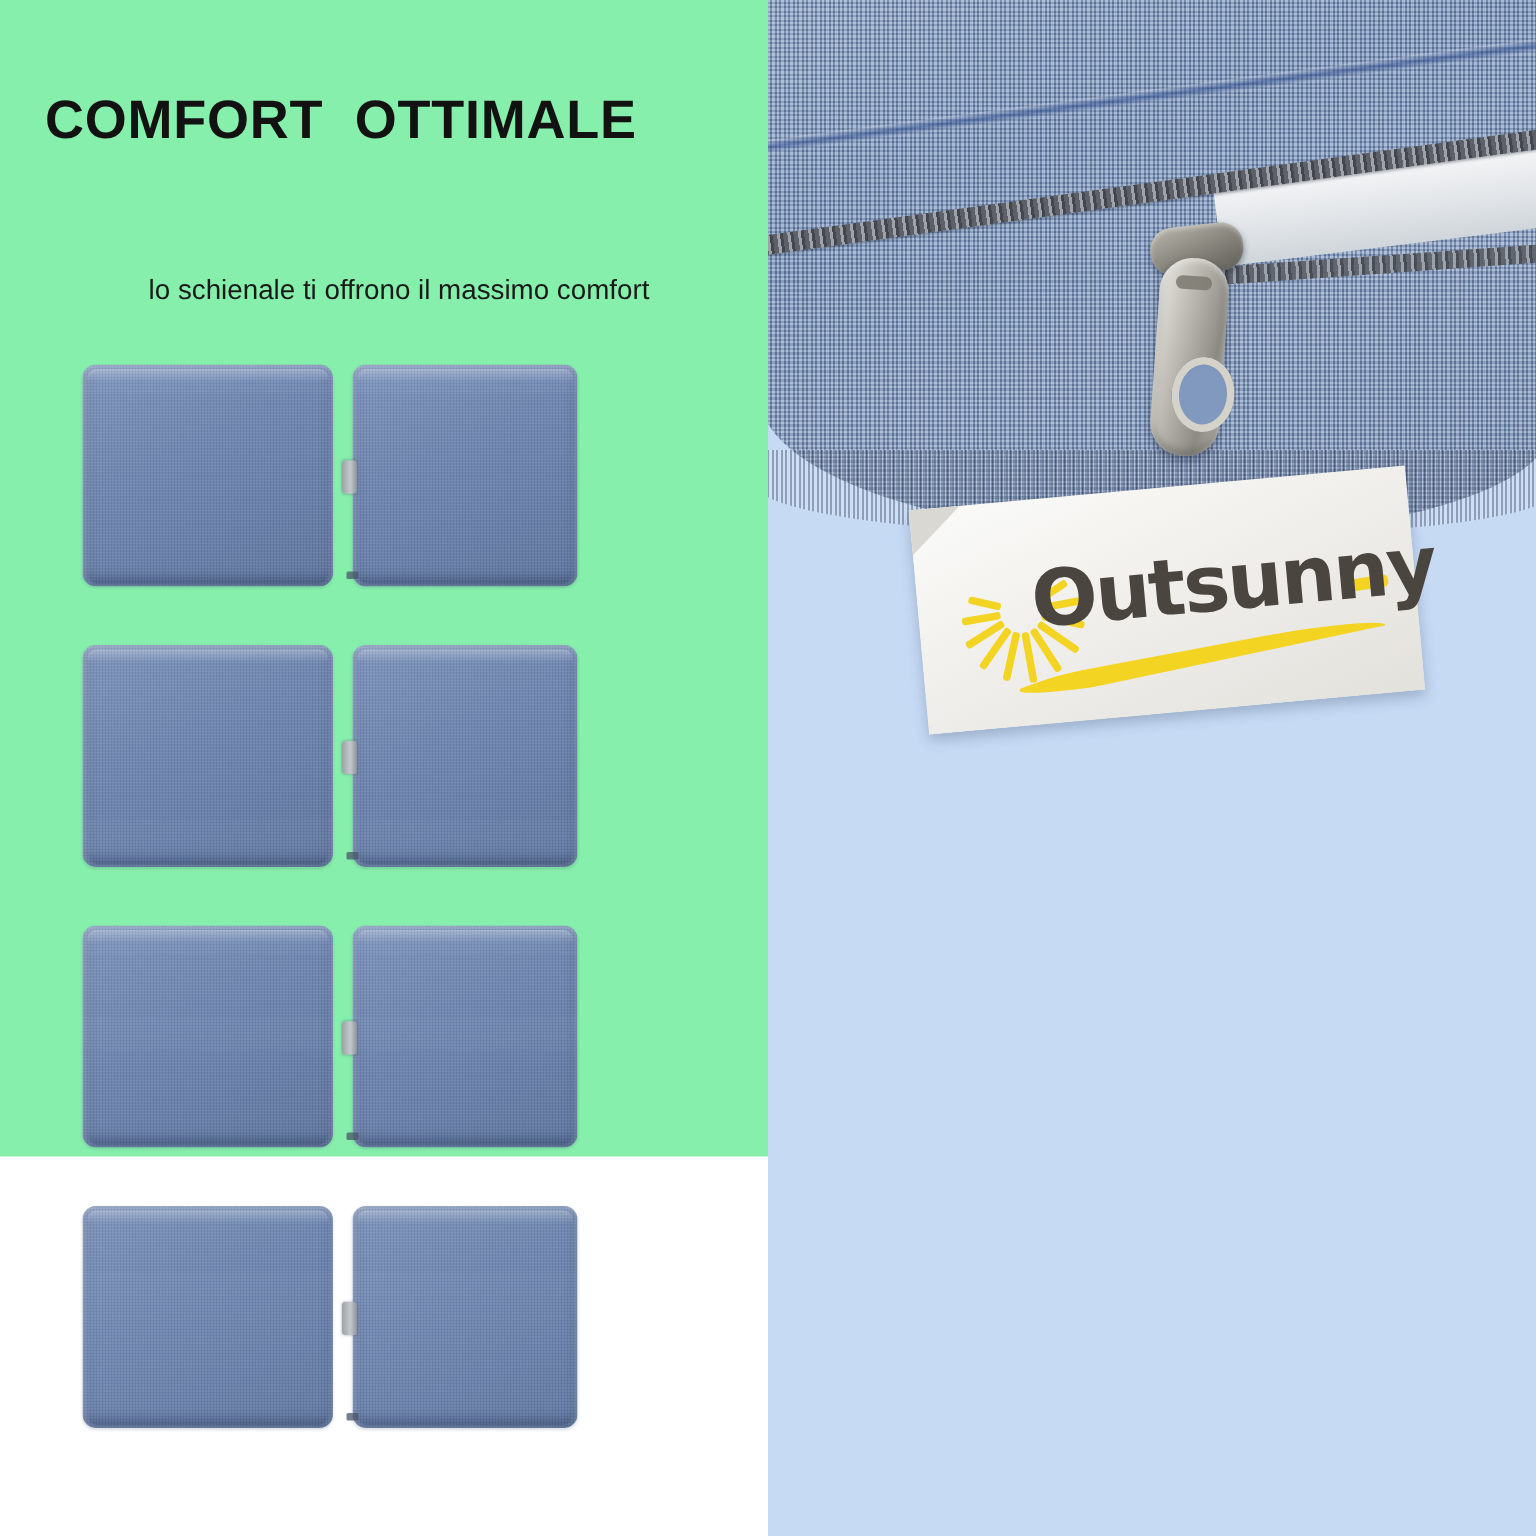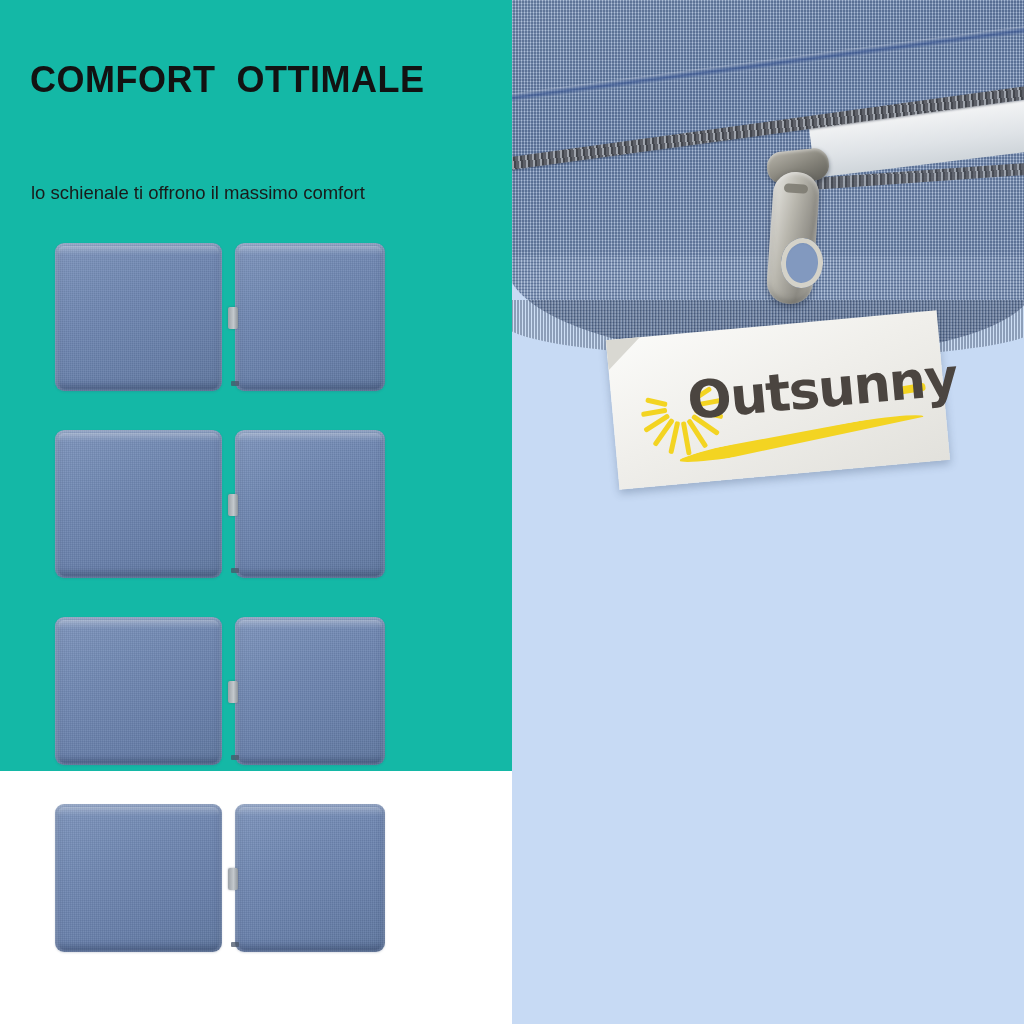--- a/index.html
+++ b/index.html
@@ -1,24 +1,24 @@
 <!DOCTYPE html>
 <html><head>
 <meta charset="utf-8">
 <style>
   html,body{margin:0;padding:0;}
   body{width:1024px;height:1024px;background:#ffffff;font-family:"Liberation Sans",sans-serif;overflow:hidden;}
   #stage{position:relative;width:1024px;height:1024px;background:#ffffff;}
 
   
-  #left-panel{position:absolute;left:0;top:0;width:512px;height:771px;background:#14b8a6;}
+  #left-panel{position:absolute;left:0;top:0;width:512px;height:771px;background:#86efac;}
   #page-title{position:absolute;left:30px;top:60px;width:460px;font-size:36px;font-weight:bold;
     letter-spacing:.5px;color:#121212;line-height:1.1;white-space:pre;}
   #subtitle-1{position:absolute;left:31px;top:138px;width:470px;font-size:18.5px;color:#1a1a1a;line-height:1.2;}
-  #subtitle-2{position:absolute;left:31px;top:182px;width:470px;font-size:18.5px;color:#1a1a1a;line-height:1.2;}
+  #subtitle-2{position:absolute;left:31px;top:182px;width:470px;font-size:18.5px;color:#1a1a1a;line-height:1.2;text-align:center;}
 
   
   #cushion-grid{position:absolute;left:55px;top:243px;width:330px;height:710px;}
   .cushion-row{position:absolute;left:0;width:330px;height:148px;}
   .cushion{position:absolute;top:0;height:148px;border-radius:9px;
     background:
       repeating-linear-gradient(90deg,rgba(255,255,255,.045) 0 1px,rgba(0,0,0,.035) 1px 2px),
       repeating-linear-gradient(0deg,rgba(255,255,255,.04) 0 1px,rgba(0,0,0,.03) 1px 2px),
       linear-gradient(155deg,#7e95bd 0%,#6f87b2 38%,#667ea9 72%,#5f779f 100%);
     box-shadow:inset 0 2px 5px rgba(255,255,255,.30), inset 0 -4px 9px rgba(32,48,78,.30),

